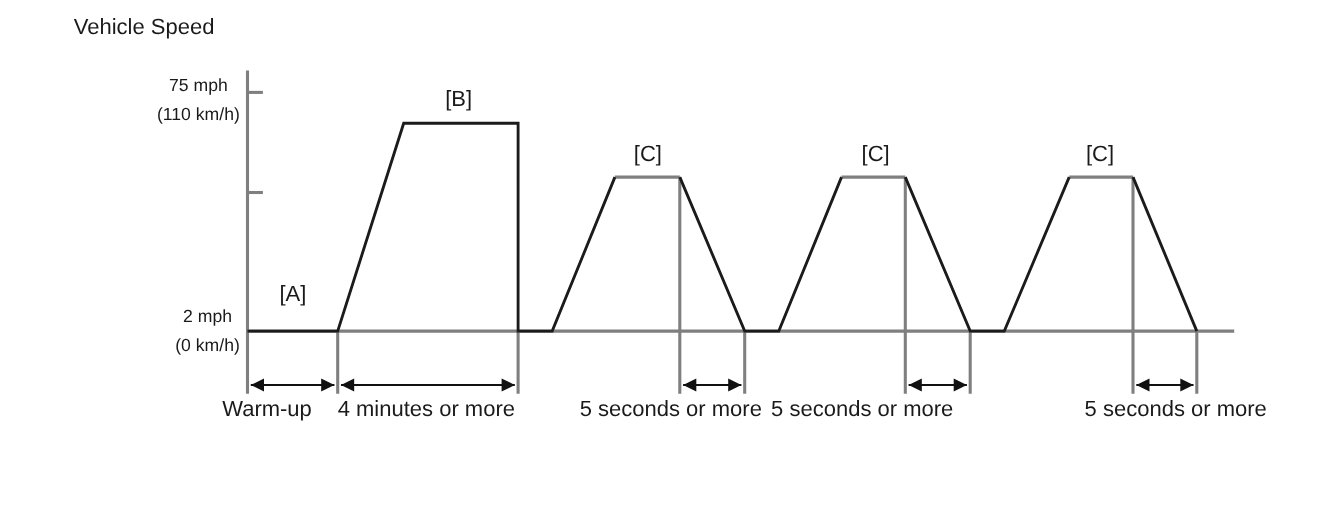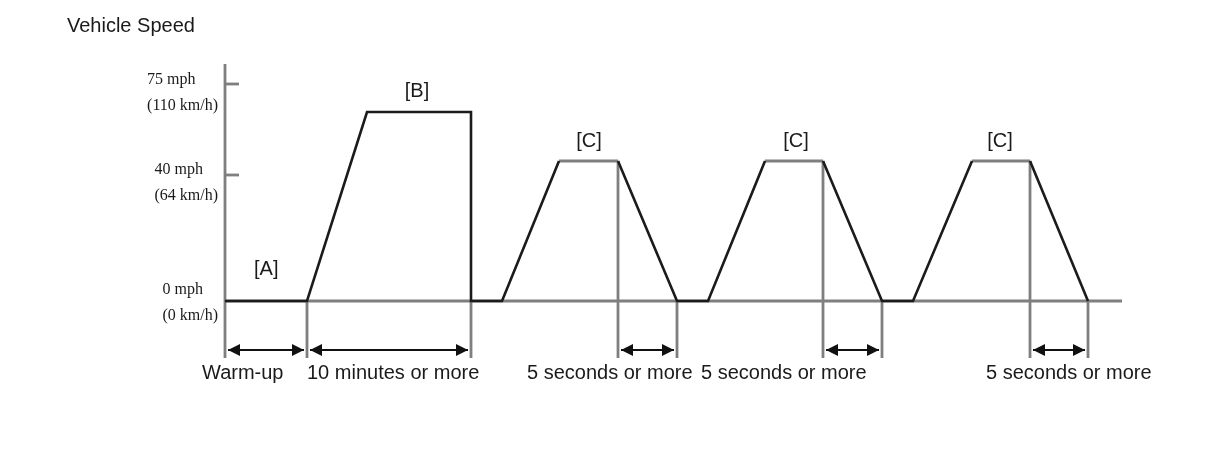--- a/index.html
+++ b/index.html
@@ -18,23 +18,22 @@
   .arrow-line { stroke: #111111; stroke-width: 2; fill: none; }
   .lbl {
     position: absolute;
     font-size: 20px;
     white-space: nowrap;
     color: #1a1a1a;
   }
   .ytick-block {
     position: absolute;
     right: 992px;
-    text-align: left;
+    text-align: center;
     line-height: 26px;
-    font-family: Liberation Serif, serif;
   }
   .center { transform: translateX(-50%); }
 </style>
 </head>
 <body>
 
 <div id="stage">
 
   <svg id="diagram-svg" width="1210" height="474" viewBox="0 0 1210 474">
     <defs>
@@ -73,34 +72,30 @@
         <line x1="1033" y1="350" x2="1085" y2="350" class="arrow-line" marker-start="url(#ah)" marker-end="url(#ah)"></line>
       </g>
   </svg>
 
   <div class="lbl" style="left:67px; top:14px;">Vehicle Speed</div>
 
   <div class="ytick-block" style="top:66px;">
     <div>75 mph</div>
     <div>(110 km/h)</div>
   </div>
-  <div class="ytick-block" style="top:156px;">
-    <div>40 mph</div>
-    <div>(64 km/h)</div>
-  </div>
   <div class="ytick-block" style="top:276px;">
-    <div>0 mph</div>
+    <div>2 mph</div>
     <div>(0 km/h)</div>
   </div>
 
   <div class="lbl" style="left:254px; top:257px;">[A]</div>
   <div class="lbl center" style="left:417px; top:79px;">[B]</div>
   <div class="lbl center" style="left:589px; top:129px;">[C]</div>
   <div class="lbl center" style="left:796px; top:129px;">[C]</div>
   <div class="lbl center" style="left:1000px; top:129px;">[C]</div>
 
   <div class="lbl" style="left:202px; top:361px;text-align:right;">Warm-up</div>
-  <div class="lbl" style="left:307px; top:361px;">10 minutes or more</div>
+  <div class="lbl" style="left:307px; top:361px;">4 minutes or more</div>
   <div class="lbl" style="left:527px; top:361px;">5 seconds or more</div>
   <div class="lbl" style="left:701px; top:361px;">5 seconds or more</div>
   <div class="lbl" style="left:986px; top:361px;">5 seconds or more</div>
 
 </div>
 
 </body></html>

